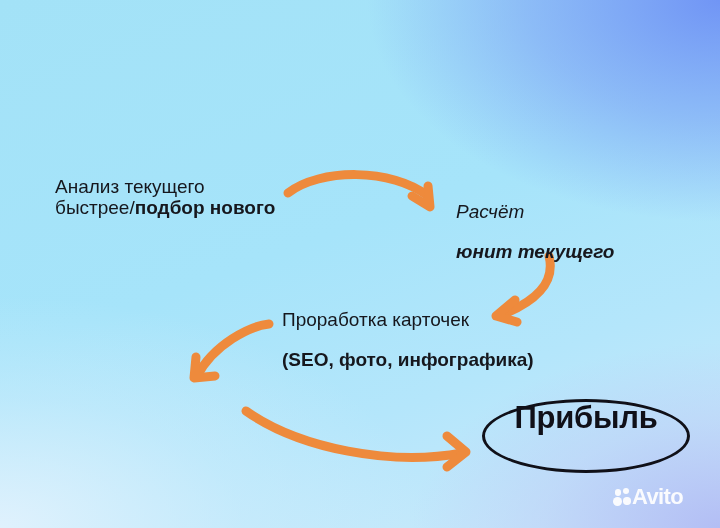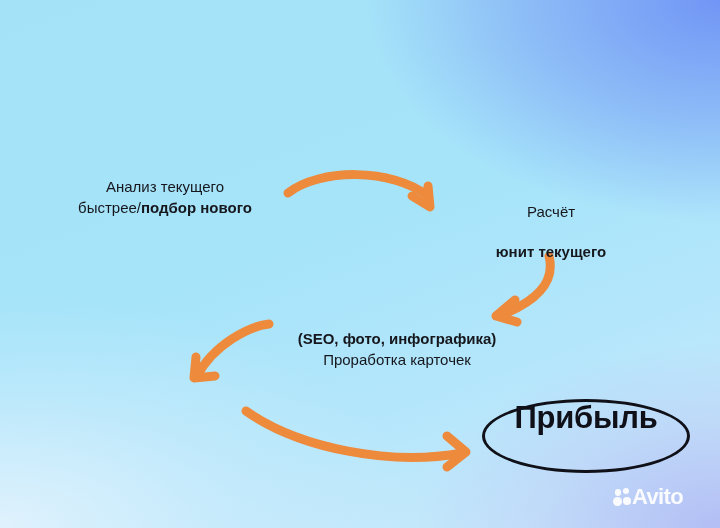--- a/index.html
+++ b/index.html
@@ -31,35 +31,35 @@
     line-height: 45px;
     font-weight: bold;
     letter-spacing: -0.3px;
     white-space: pre-line;
   }
 
   
   .node {
     position: absolute;
     color: #16171d;
-    font-size: 15px;
+    font-size: 19px;
     line-height: 21px;
-    text-align: center;
+    text-align: left;
   }
   .node .ln {
     display: block;
     white-space: nowrap;
   }
   .node .strong {
     font-weight: bold;
     margin-top: 19px;
   }
 
   #node-analysis { left: 55px;  top: 176px; width: 220px; }
-  #node-unit     { left: 456px; top: 201px; width: 190px; }
+  #node-unit     { left: 456px; top: 201px; width: 190px; font-style: italic; }
   #node-cards    { left: 282px; top: 309px; width: 230px; }
   #node-promo    { left: 96px;  top: 391px; width: 170px; }
 
   
   #node-profit {
     position: absolute;
     left: 482px;
     top: 399px;
     width: 208px;
     height: 74px;
@@ -155,22 +155,22 @@
     <span class="ln">Анализ текущего</span>
     <span class="ln"><span>быстрее/</span><span class="strong">подбор нового</span></span>
   </div>
 
   <div class="node" id="node-unit">
     <span class="ln">Расчёт</span>
     <span class="ln strong">юнит текущего</span>
   </div>
 
   <div class="node" id="node-cards">
+    <span class="ln">Проработка карточек</span>
     <span class="ln strong">(SEO, фото, инфографика)</span>
-    <span class="ln">Проработка карточек</span>
   </div>
 
 
   <div id="node-profit">
     <span class="profit-text">Прибыль</span>
   </div>
 
   <div id="watermark">
     <span class="wm-dots">
       <i class="d1"></i>

